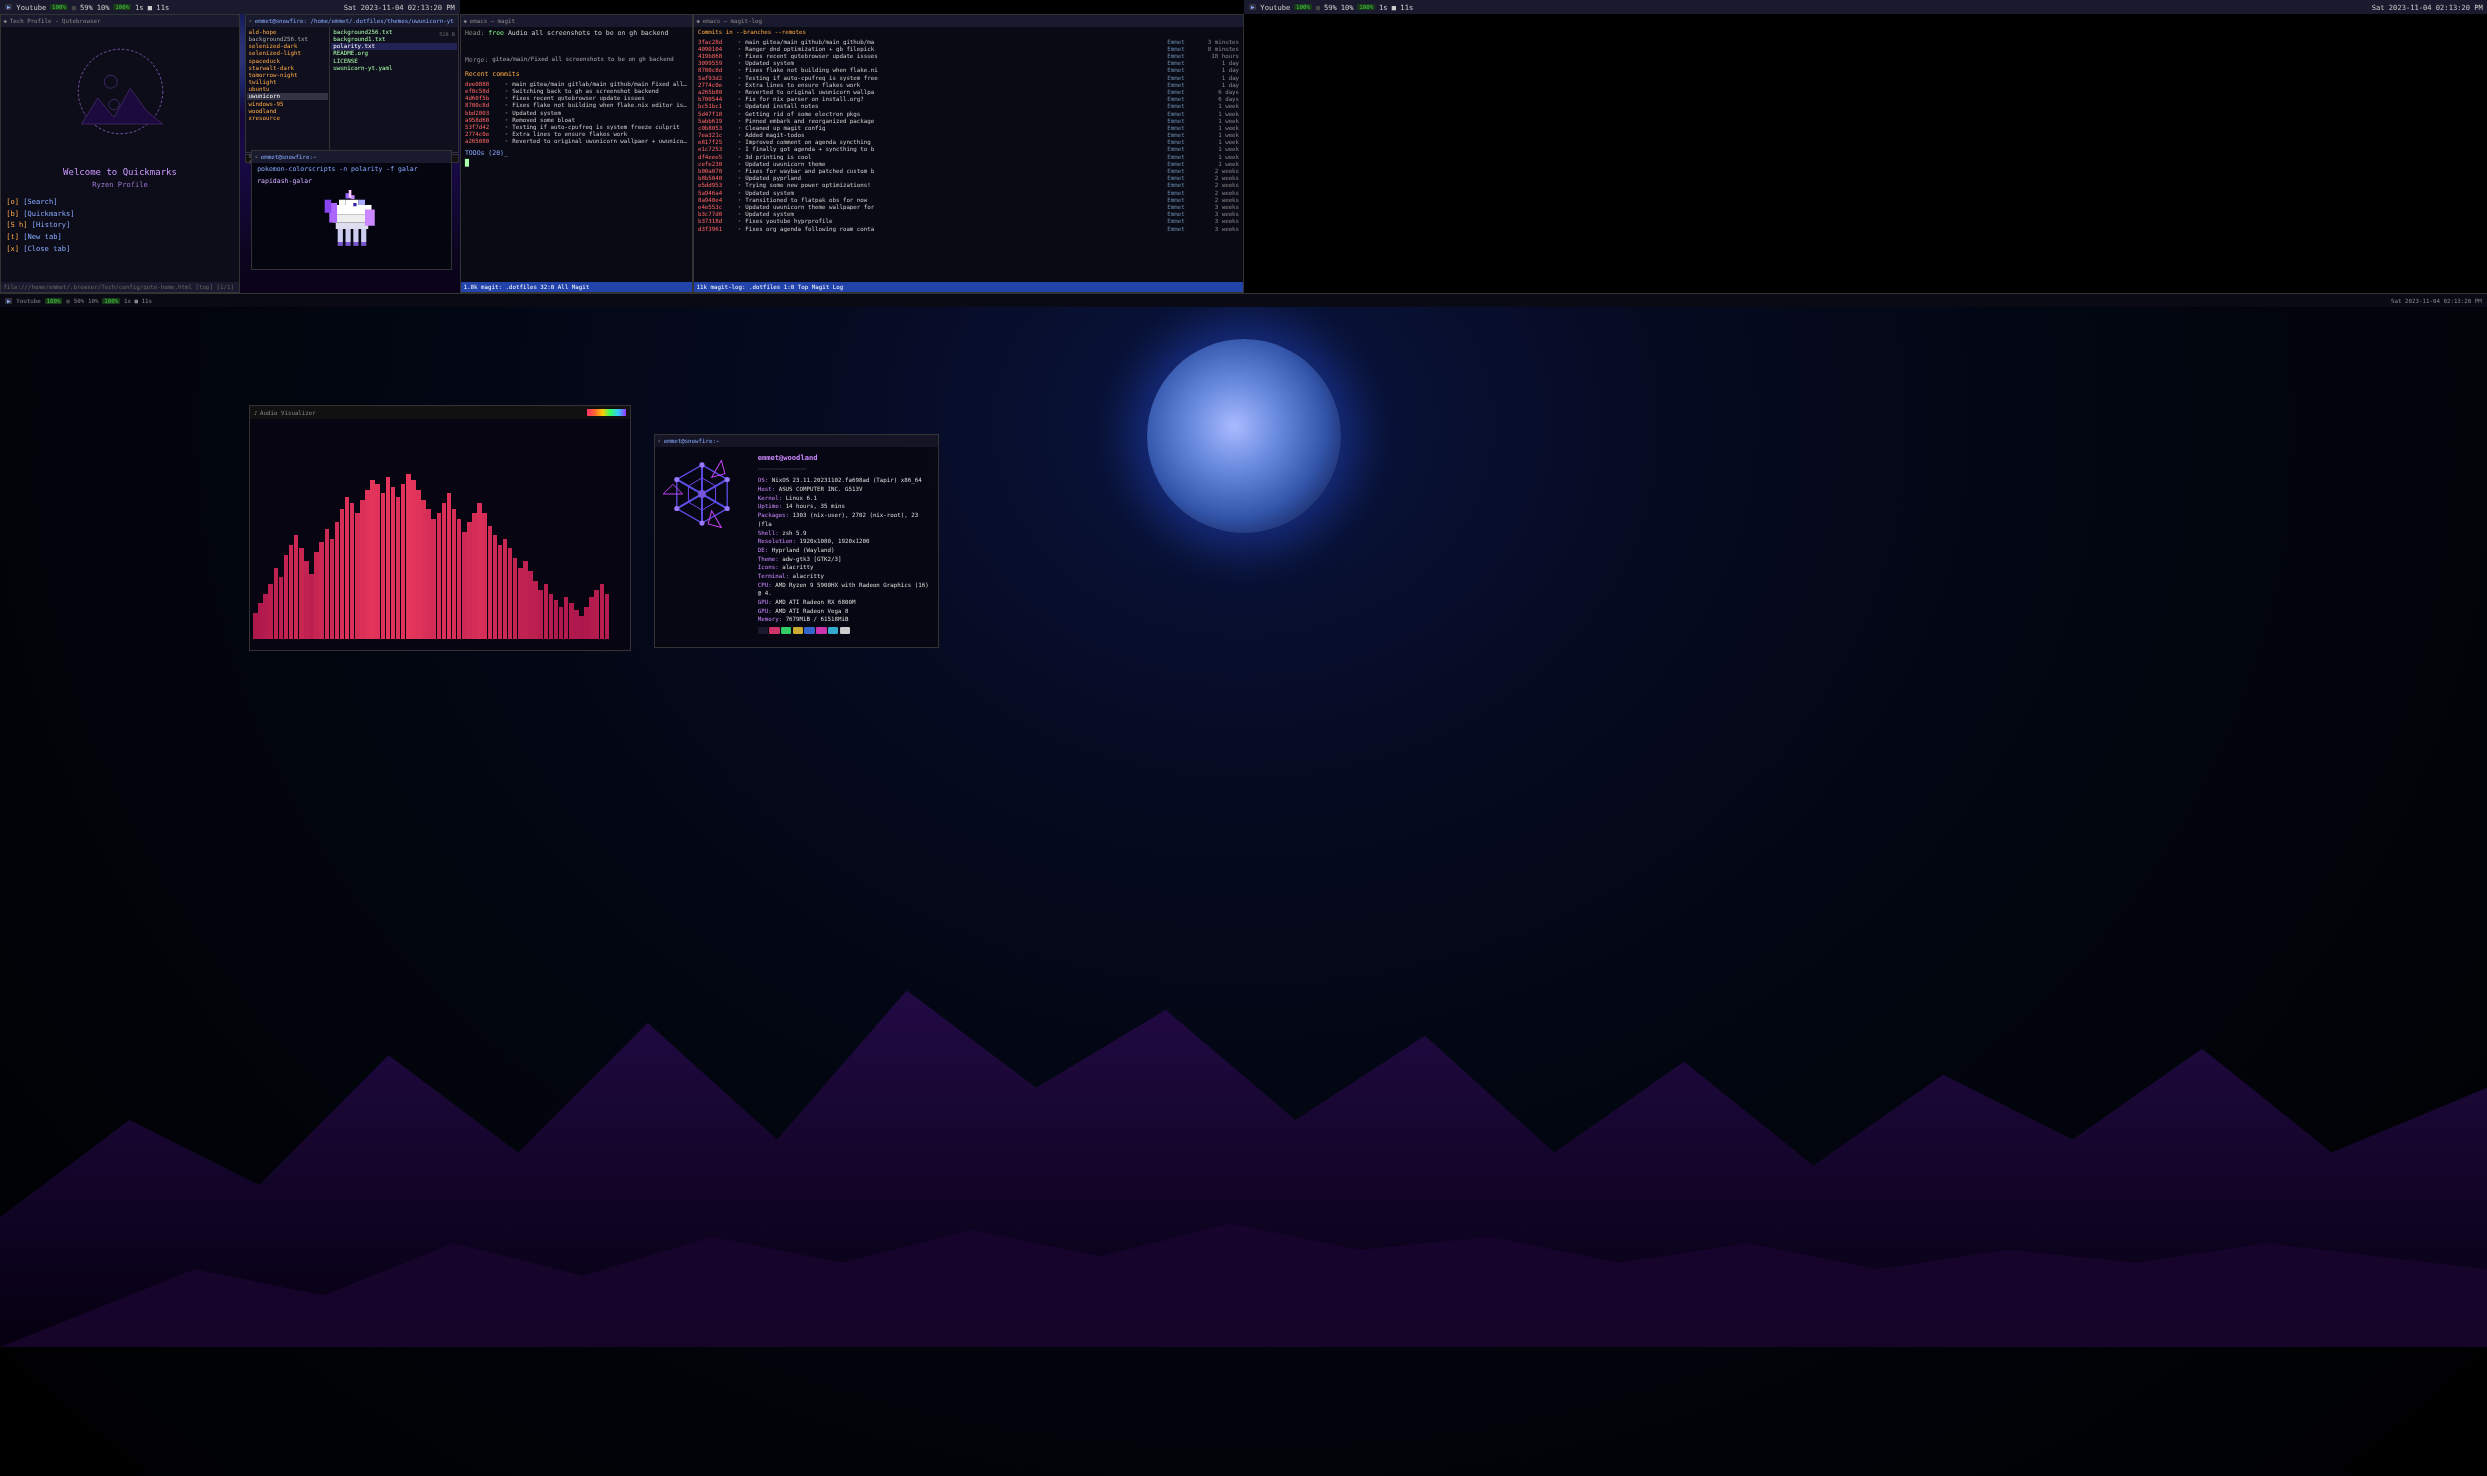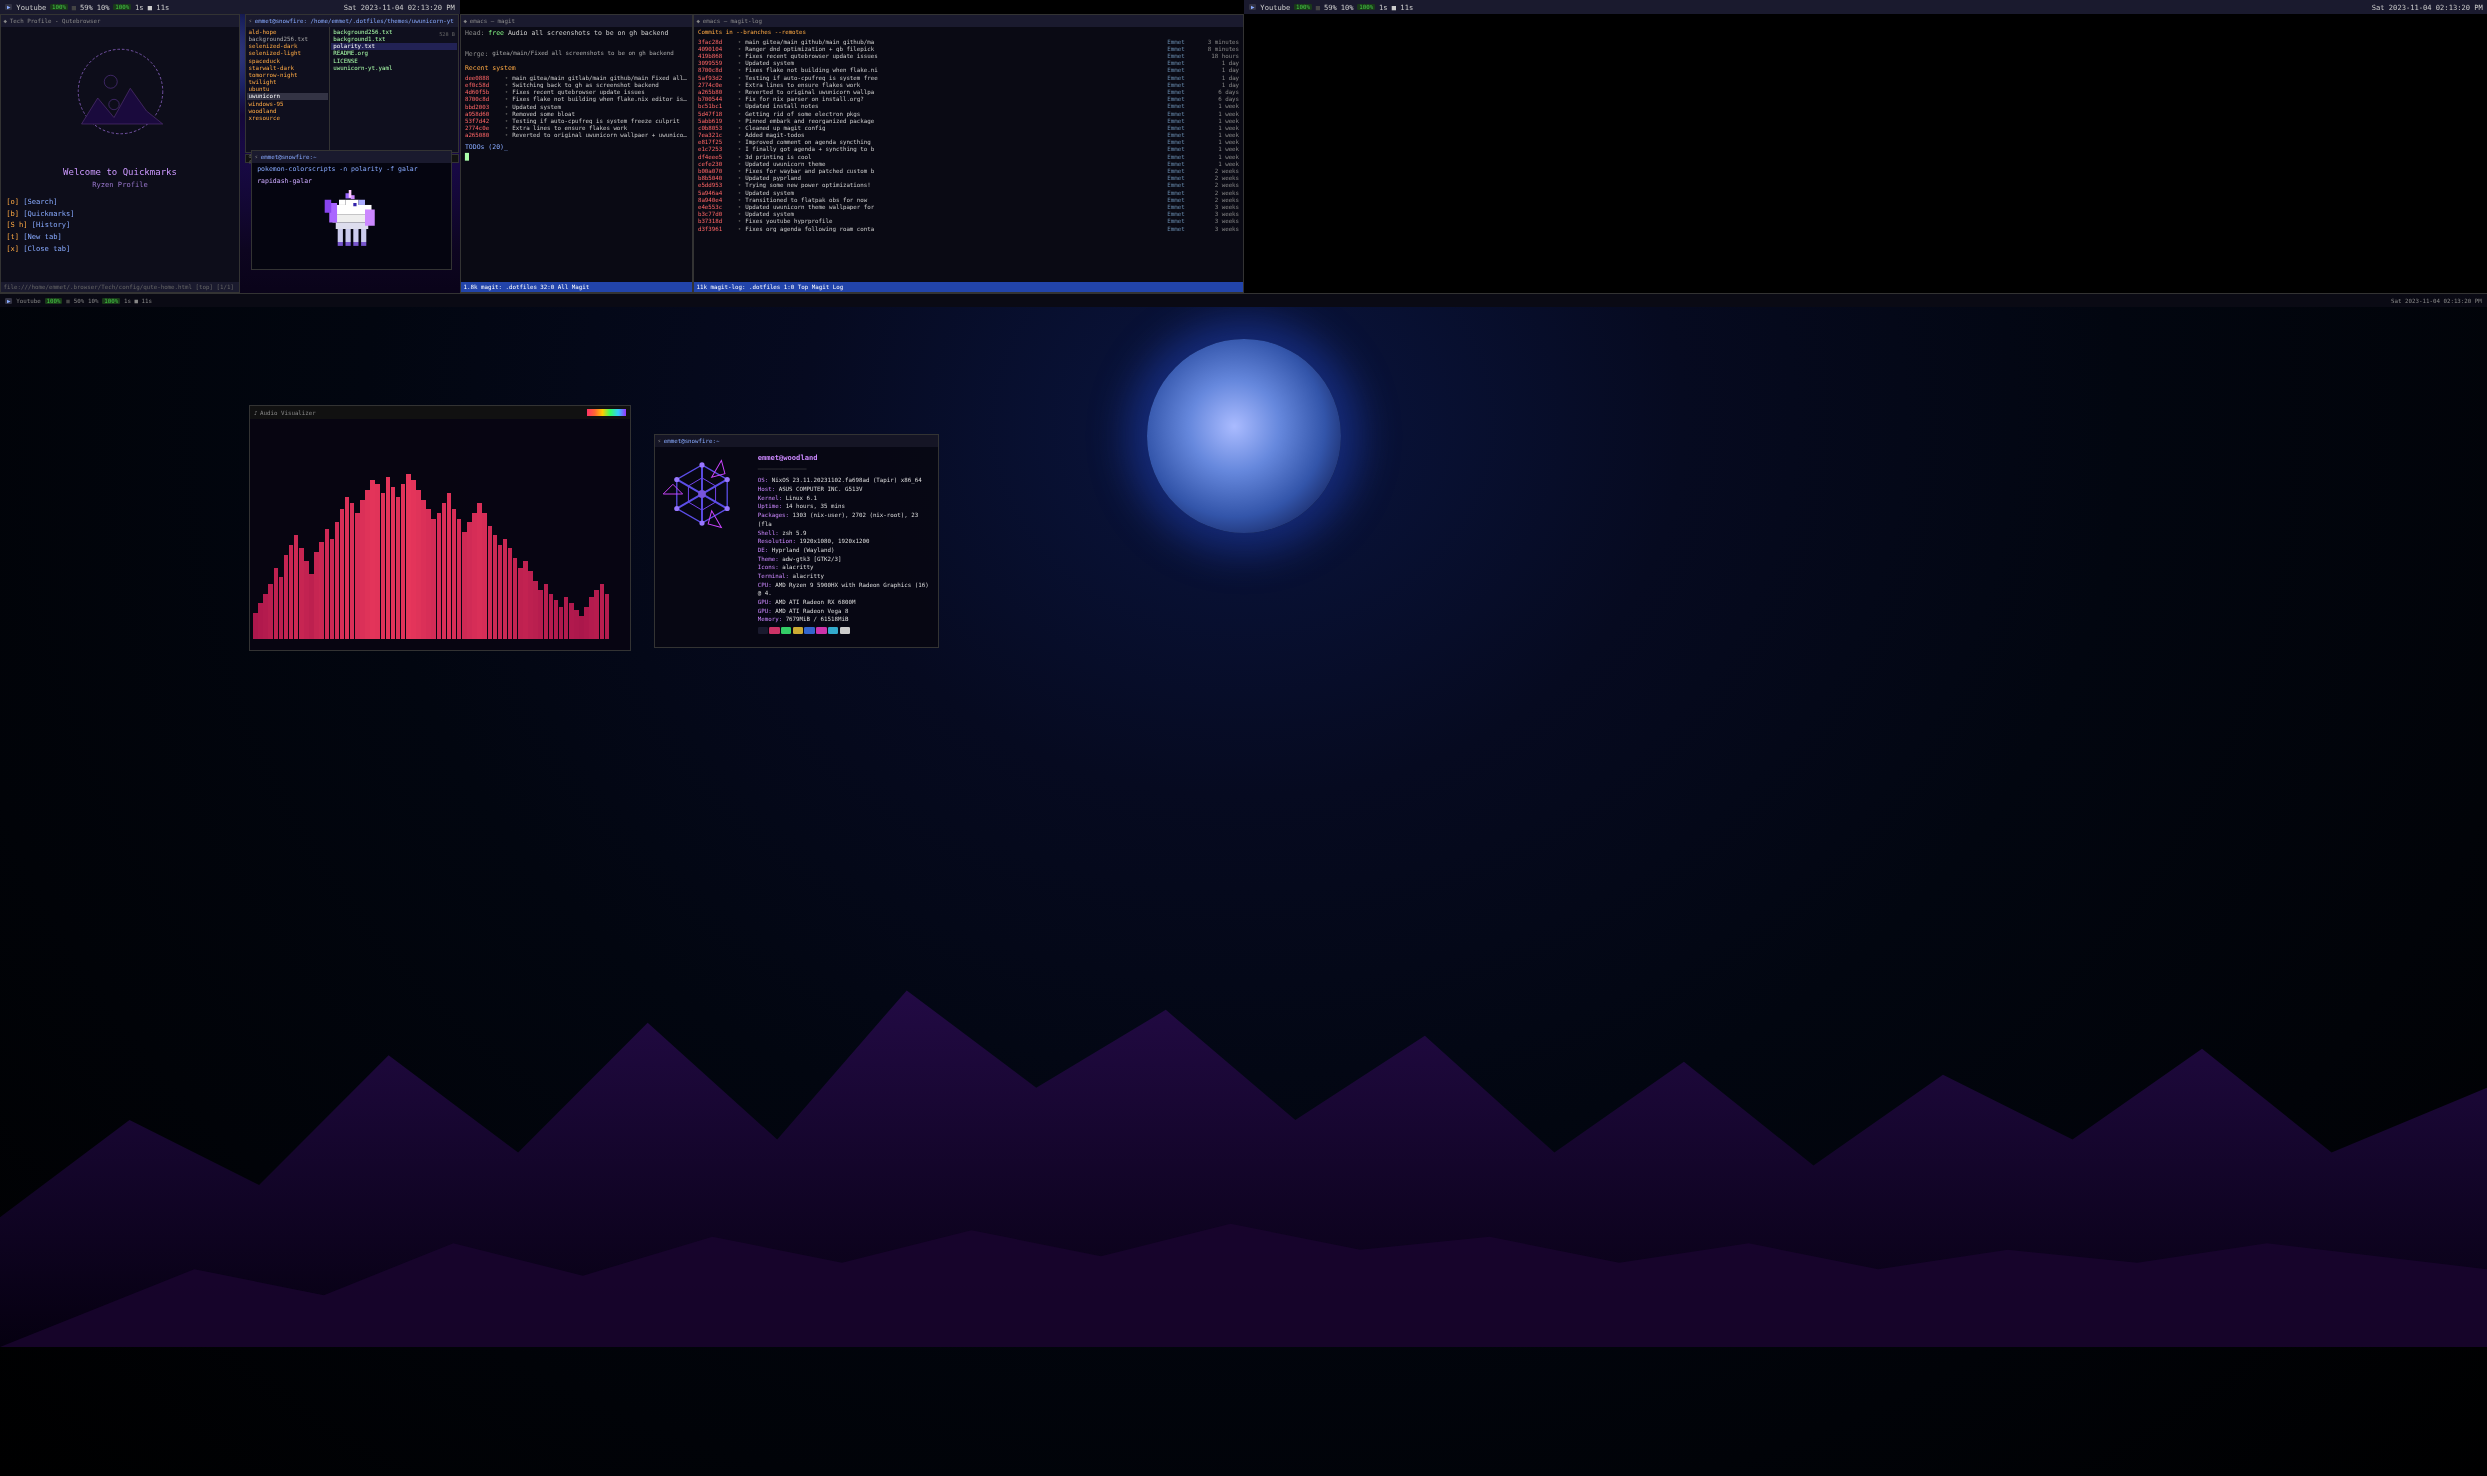--- a/index.html
+++ b/index.html
@@ -393,31 +393,31 @@
   </div>
 </div>
 
 <div style="position:absolute; top:14.2px; left:460px; width:233px; height:279px; background:#0a0a14; border:0.6px solid #333; z-index:10; overflow:hidden;">
   <div style="height:11.7px; background:#1a1a2e; display:flex; align-items:center; padding:0 2.6px; font-size:5.8px; color:#888; gap:2.6px;">
     <span>◆</span>
     <span>emacs — magit</span>
   </div>
 
   <div style="padding: 2.6px 3.9px; font-size:6.5px;">
-    <div style="display:flex; gap:3.9px; margin-bottom:13px;">
+    <div style="display:flex; gap:3.9px; margin-bottom:19px;">
       <span style="color:#888;">Head:</span>
       <span style="color:#88ff88;">free</span>
       <span style="color:#ccc;">Audio all screenshots to be on gh backend</span>
     </div>
     <div style="display:flex; gap:3.9px; margin-bottom:5.2px;">
       <span style="color:#888;">Merge:</span>
       <span style="color:#aaa; font-size:5.8px;">gitea/main/Fixed all screenshots to be on gh backend</span>
     </div>
 
-    <div style="color:#ffaa44; font-size:6.5px; margin-bottom:2.6px;">Recent system</div>
+    <div style="color:#ffaa44; font-size:6.5px; margin-bottom:2.6px;">Recent commits</div>
 
     <div id="magit-commits-left">
         <div class="commit-line">
           <span style="color:#ff6666;font-size:5.8px;width:36px;flex-shrink:0;">dee0888</span>
           <span style="color:#555;font-size:5.8px;">•</span>
           <span style="color:#ccc;font-size:5.8px;flex:1;overflow:hidden;white-space:nowrap;text-overflow:ellipsis;">main gitea/main gitlab/main github/main Fixed all screenshots to be on gh backend</span>
         </div>
         <div class="commit-line">
           <span style="color:#ff6666;font-size:5.8px;width:36px;flex-shrink:0;">ef0c58d</span>
           <span style="color:#555;font-size:5.8px;">•</span>

